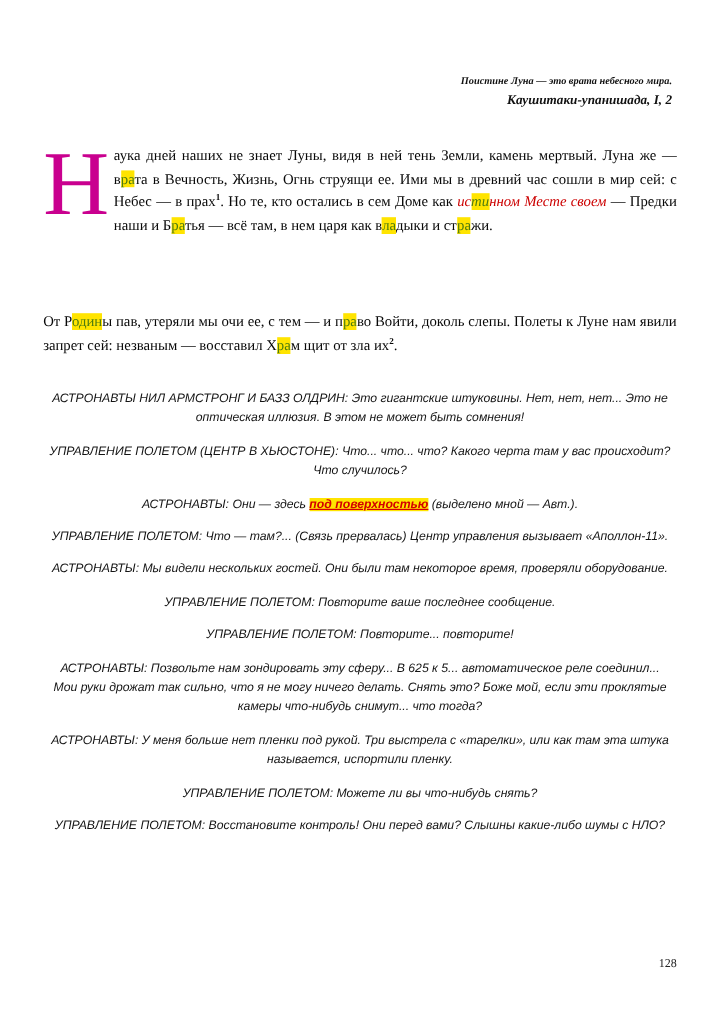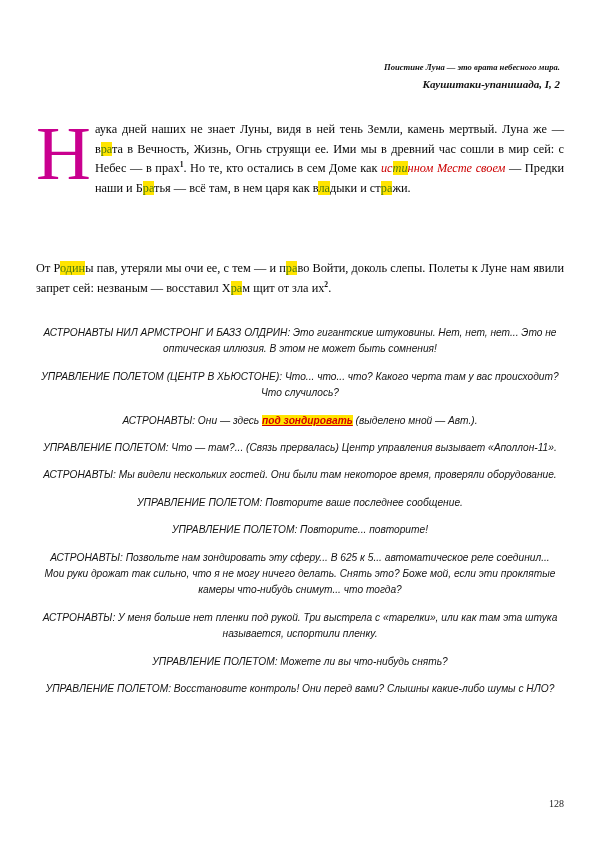--- a/index.html
+++ b/index.html
@@ -134,21 +134,21 @@
     <span class="src">Каушитаки-упанишада, I, 2</span>
   </div>
 
   <p class="body-block" id="para-1"><span class="dropcap">Н</span><span>аука дней наших не знает Луны, видя в ней тень Земли, камень мертвый. Луна же — в</span><span class="hl">ра</span><span>та в Вечность, Жизнь, Огнь струящи ее. Ими мы в древний час сошли в мир сей: с Небес — в прах</span><sup>1</sup><span>. Но те, кто остались в сем Доме как </span><span class="redbold">ис</span><span class="hl" style="font-style:italic">ти</span><span class="redbold">нном Месте своем</span><span> — Предки наши и Б</span><span class="hl">ра</span><span>тья — всё там, в нем царя как в</span><span class="hl">ла</span><span>дыки и ст</span><span class="hl">ра</span><span>жи.</span></p>
 
   <p class="body-block" id="para-2"><span>От Р</span><span class="hl">один</span><span>ы пав, утеряли мы очи ее, с тем — и п</span><span class="hl">ра</span><span>во Войти, доколь слепы. Полеты к Луне нам явили запрет сей: незваным — восставил Х</span><span class="hl">ра</span><span>м щит от зла их</span><sup>2</sup><span>.</span></p>
 
   <div class="transcript" id="transcript">
       <p class="line"><span class="speaker">АСТРОНАВТЫ НИЛ АРМСТРОНГ И БАЗЗ ОЛДРИН:</span><span> Это гигантские штуковины. Нет, нет, нет... Это не оптическая иллюзия. В этом не может быть сомнения!</span></p>
       <p class="line"><span class="speaker">УПРАВЛЕНИЕ ПОЛЕТОМ (ЦЕНТР В ХЬЮСТОНЕ):</span><span> Что... что... что? Какого черта там у вас происходит? Что случилось?</span></p>
-      <p class="line"><span class="speaker">АСТРОНАВТЫ:</span><span> Они — здесь </span><span class="hl-u">под зондировать</span><span> (выделено мной — Авт.).</span></p>
+      <p class="line"><span class="speaker">АСТРОНАВТЫ:</span><span> Они — здесь </span><span class="hl-u">под поверхностью</span><span> (выделено мной — Авт.).</span></p>
       <p class="line"><span class="speaker">УПРАВЛЕНИЕ ПОЛЕТОМ:</span><span> Что — там?... (Связь прервалась) Центр управления вызывает «Аполлон-11».</span></p>
       <p class="line"><span class="speaker">АСТРОНАВТЫ:</span><span> Мы видели нескольких гостей. Они были там некоторое время, проверяли оборудование.</span></p>
       <p class="line"><span class="speaker">УПРАВЛЕНИЕ ПОЛЕТОМ:</span><span> Повторите ваше последнее сообщение.</span></p>
       <p class="line"><span class="speaker">УПРАВЛЕНИЕ ПОЛЕТОМ:</span><span> Повторите... повторите!</span></p>
       <p class="line"><span class="speaker">АСТРОНАВТЫ:</span><span> Позвольте нам зондировать эту сферу... В 625 к 5... автоматическое реле соединил... Мои руки дрожат так сильно, что я не могу ничего делать. Снять это? Боже мой, если эти проклятые камеры что-нибудь снимут... что тогда?</span></p>
       <p class="line"><span class="speaker">АСТРОНАВТЫ:</span><span> У меня больше нет пленки под рукой. Три выстрела с «тарелки», или как там эта штука называется, испортили пленку.</span></p>
       <p class="line"><span class="speaker">УПРАВЛЕНИЕ ПОЛЕТОМ:</span><span> Можете ли вы что-нибудь снять?</span></p>
       <p class="line"><span class="speaker">УПРАВЛЕНИЕ ПОЛЕТОМ:</span><span> Восстановите контроль! Они перед вами? Слышны какие-либо шумы с НЛО?</span></p>
     </div>
 

